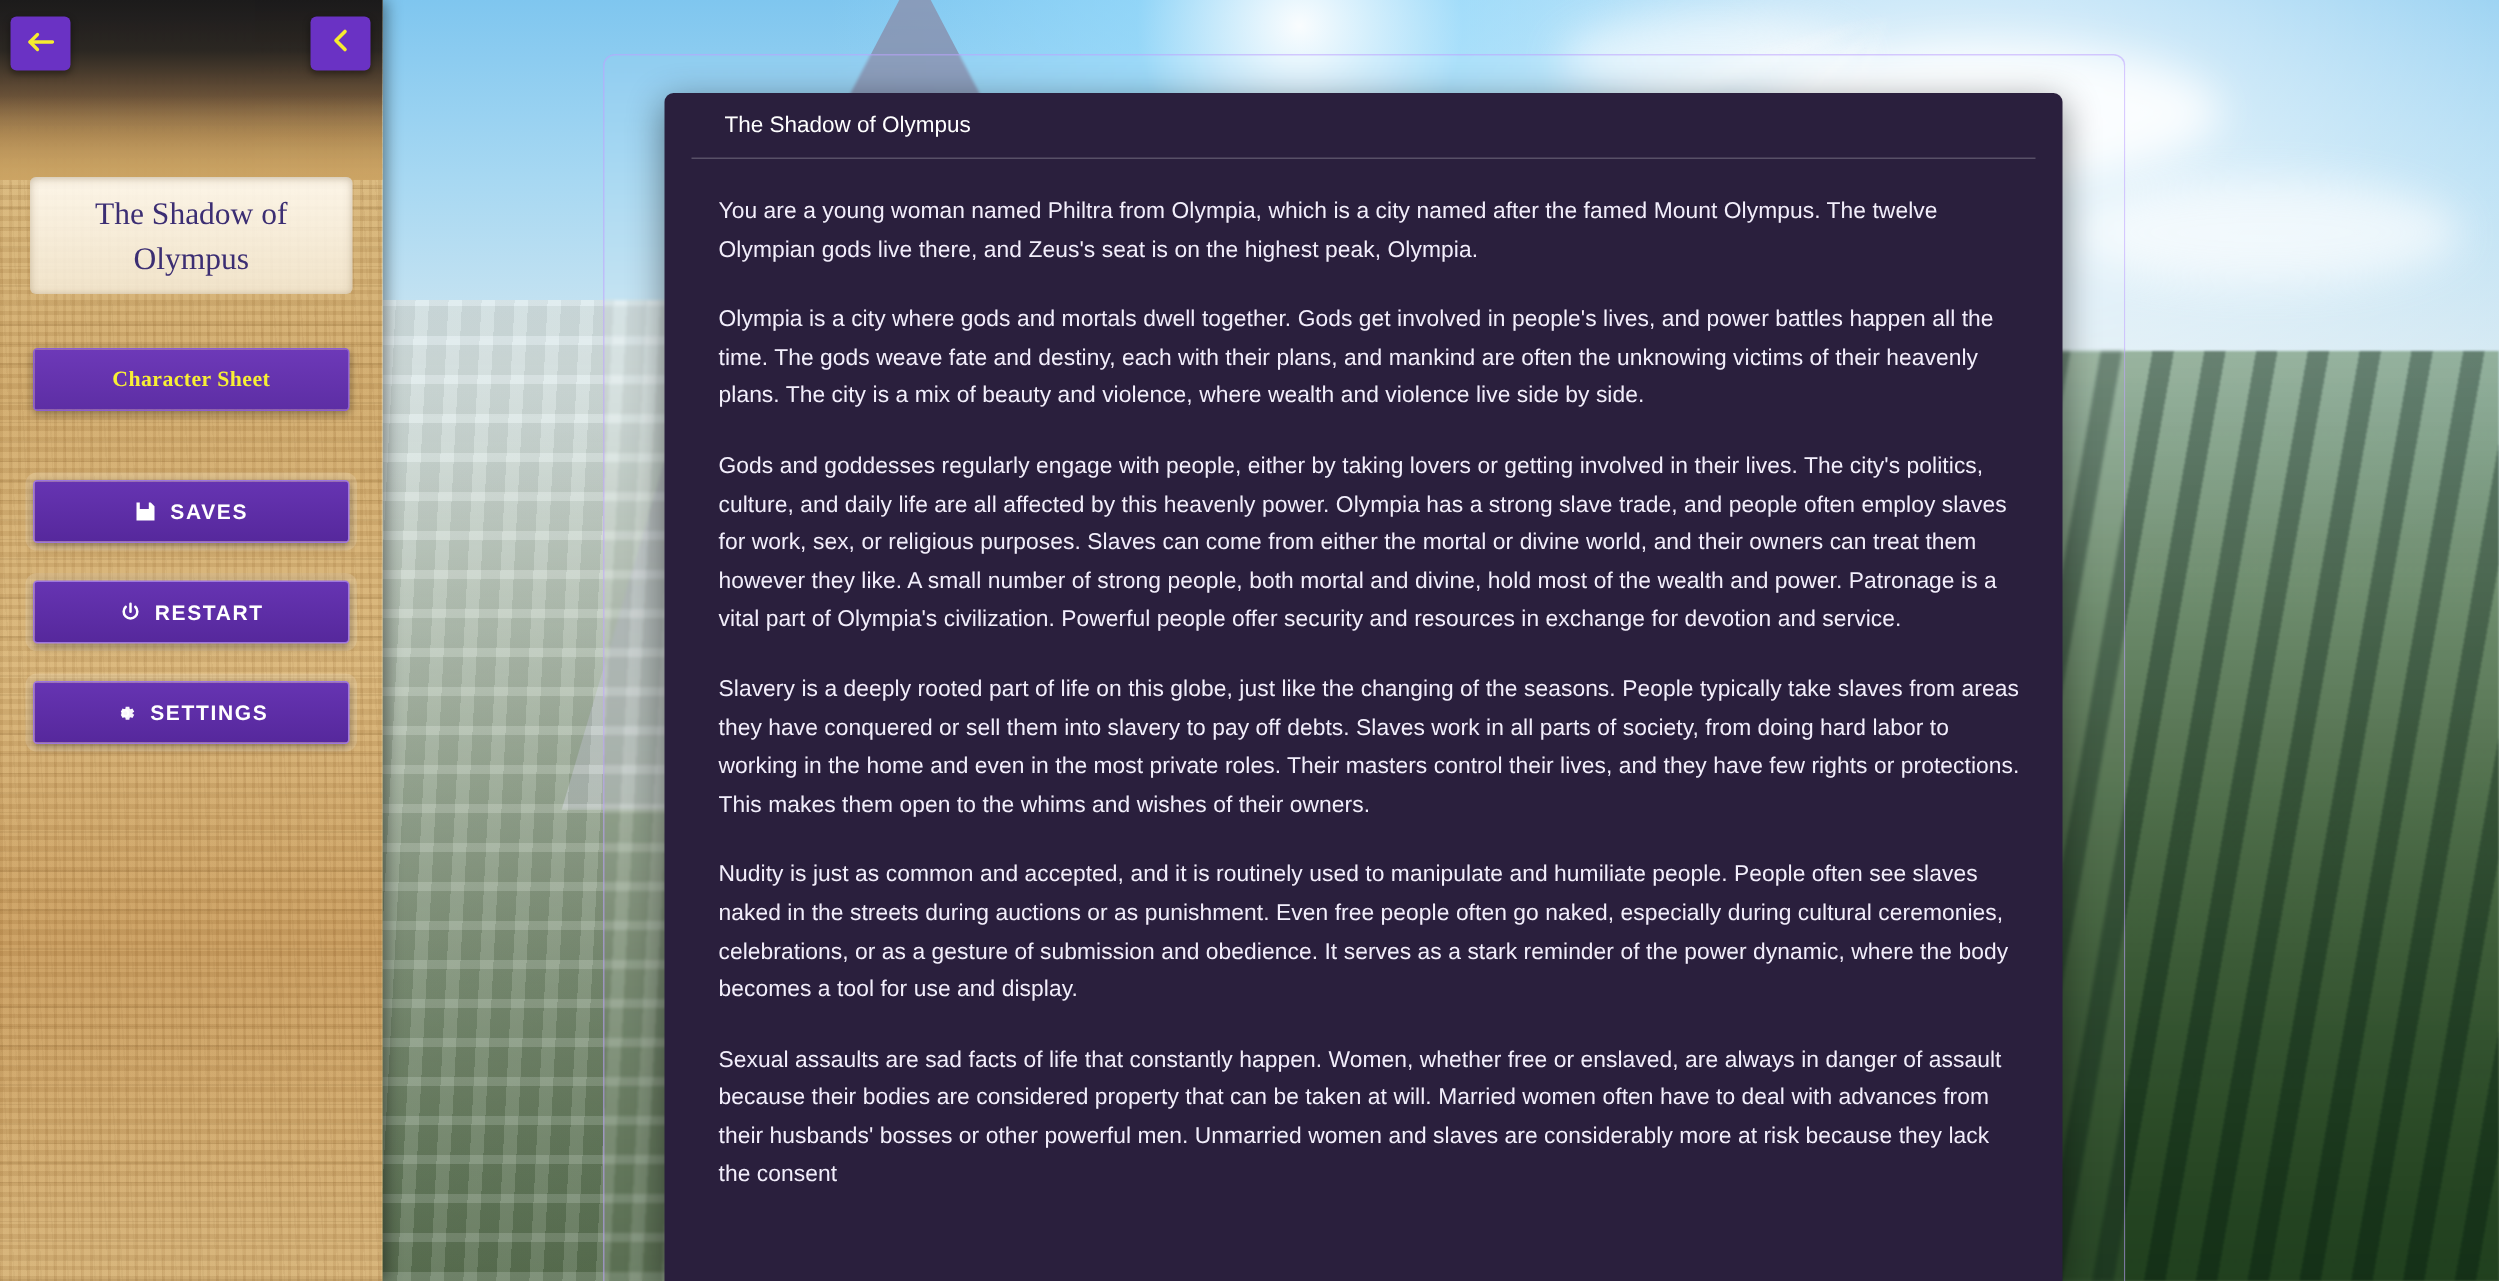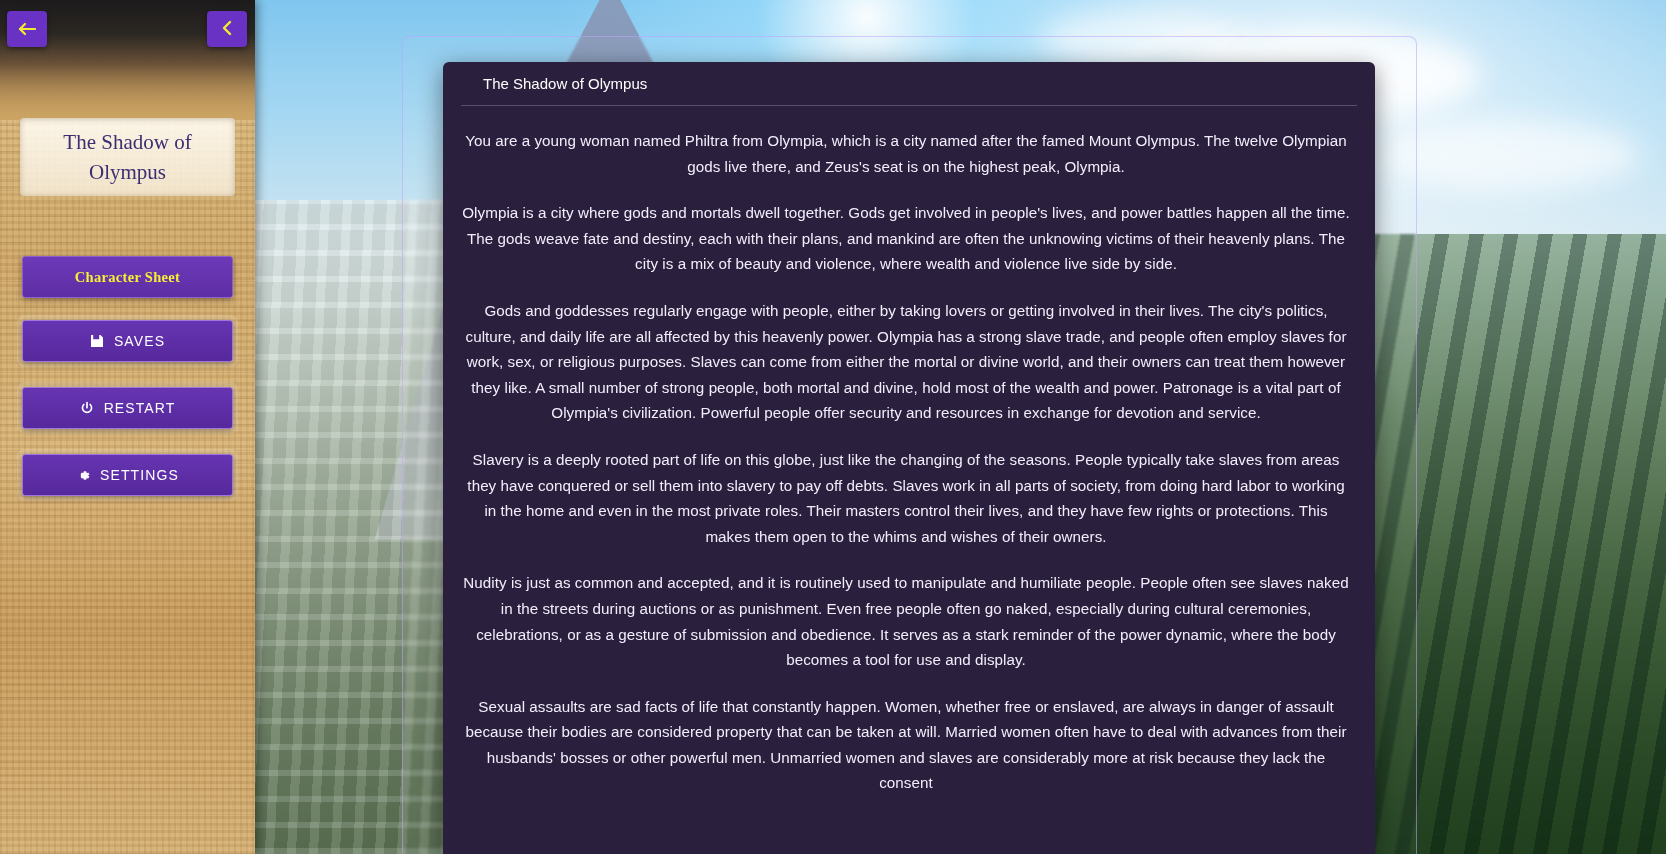--- a/index.html
+++ b/index.html
@@ -139,21 +139,21 @@
   .game-title-plate span {
     font-family: "Liberation Serif", serif;
     font-size: 21px;
     color: #3c2e73;
     line-height: 1.45;
     padding: 0 12px;
   }
 
   .char-sheet-btn {
     position: absolute;
-    left: 22px; top: 256px;
+    left: 22px; top: 232px;
     width: 211px; height: 42px;
     background: linear-gradient(180deg, #6d39b8 0%, #5d2ea4 100%);
     border: 1px solid #8b5fd0;
     border-radius: 3px;
     color: #f7ef35;
     font-family: "Liberation Serif", serif;
     font-weight: bold;
     font-size: 14.5px;
     letter-spacing: .3px;
     cursor: pointer;
@@ -170,21 +170,21 @@
     gap: 25px;
   }
   .menu-btn {
     position: relative;
     height: 42px;
     background: linear-gradient(180deg, #6634b2 0%, #56289c 100%);
     border: 1px solid #9d76de;
     border-radius: 3px;
     color: #ffffff;
     font-size: 14px;
-    font-weight: normal;
+    font-weight: bold;
     letter-spacing: 1.1px;
     cursor: pointer;
     display: flex; align-items: center; justify-content: center;
     gap: 9px;
     box-shadow: 0 2px 6px rgba(0,0,0,.35), 0 0 0 5px rgba(255,250,235,.18);
   }
   .menu-btn .ic { display: inline-flex; width: 15px; height: 15px; align-items: center; justify-content: center; }
   .menu-btn svg { display: block; }
 
   
@@ -211,24 +211,23 @@
     height: 44px;
     display: flex;
     align-items: center;
     padding: 0 0 0 22px;
     color: #ffffff;
     font-size: 15px;
     border-bottom: 1px solid rgba(255,255,255,.22);
     margin: 0 18px;
   }
   .story-body {
-    padding: 22px 24px 10px 18px;
+    padding: 22px 24px 10px 36px;
     height: 748px;
     overflow: hidden;
-    text-align: center;
   }
   .story-body p {
     color: #f2eefb;
     font-size: 15.2px;
     line-height: 25.6px;
     margin-bottom: 21px;
     letter-spacing: .05px;
   }
 </style>
 </head>

